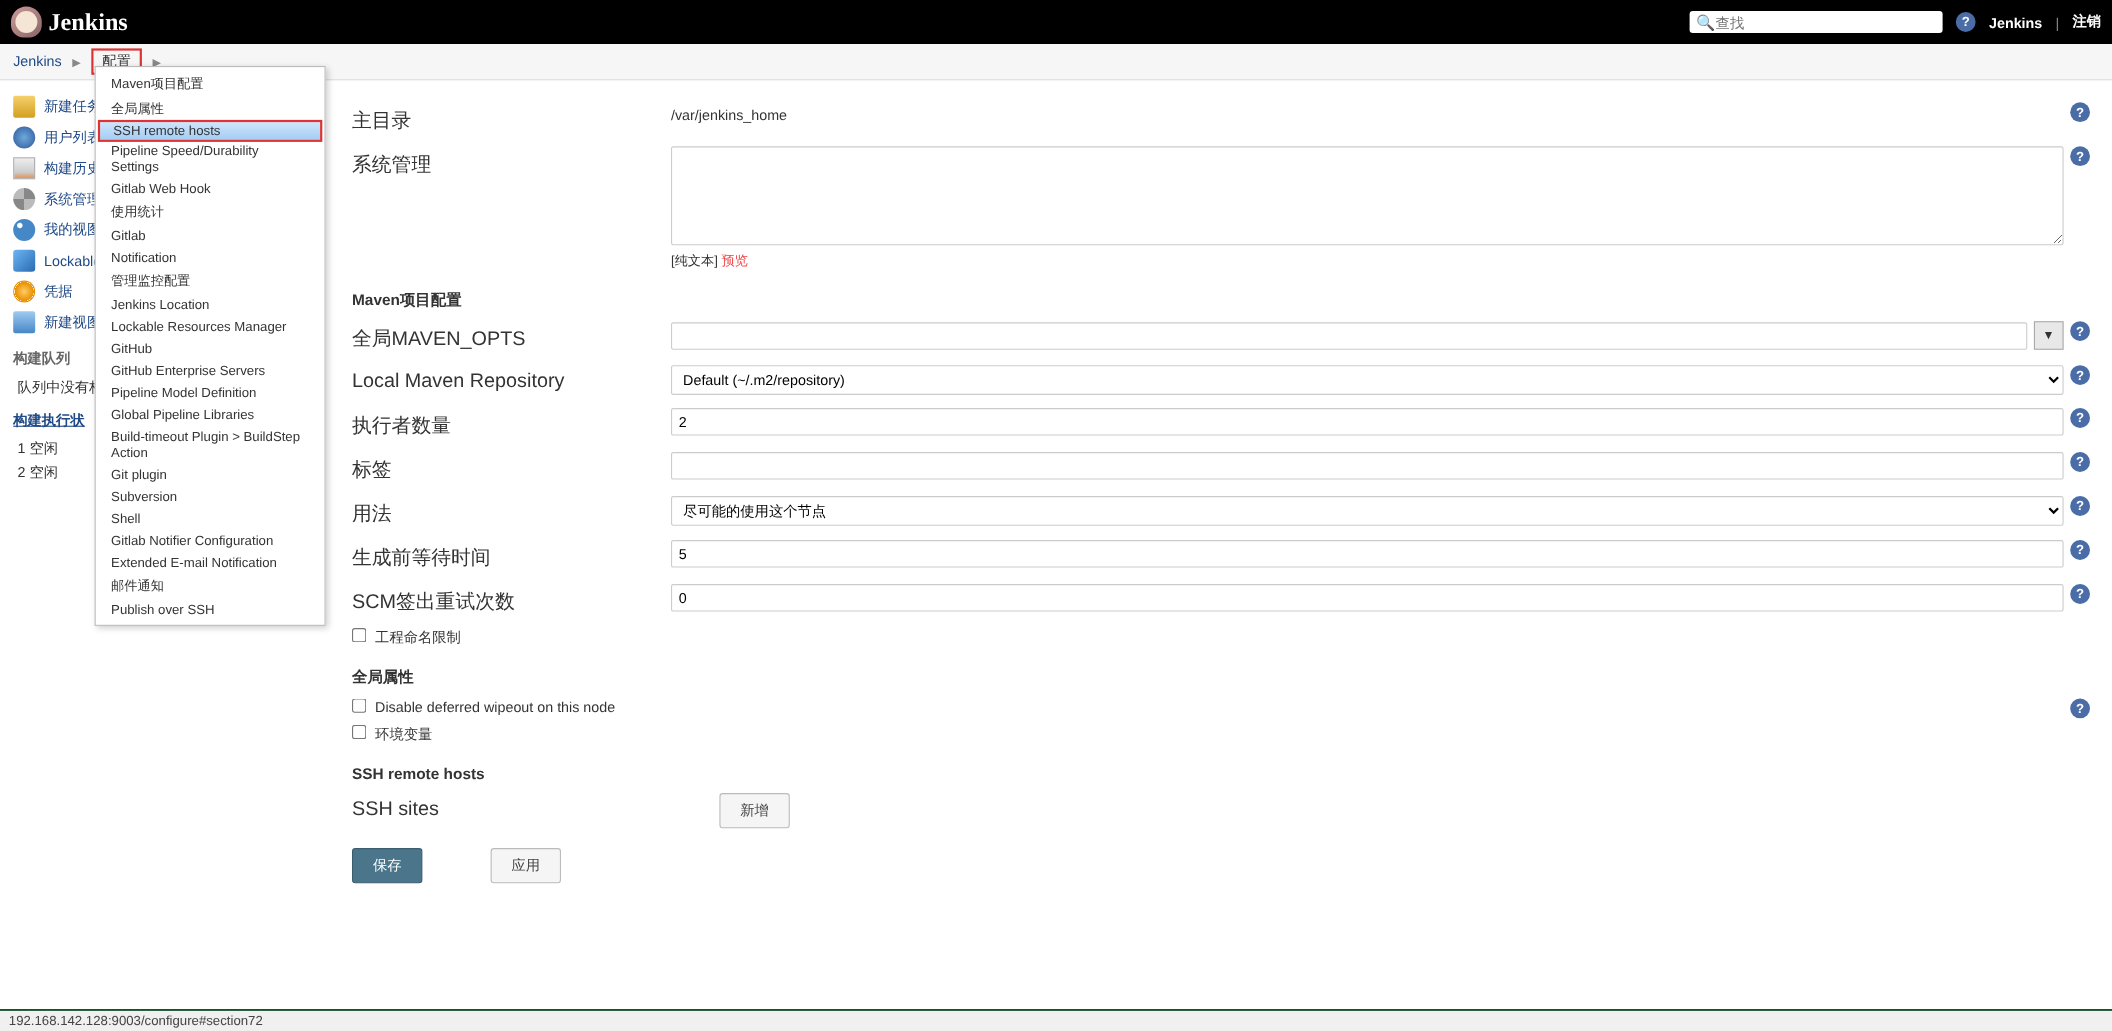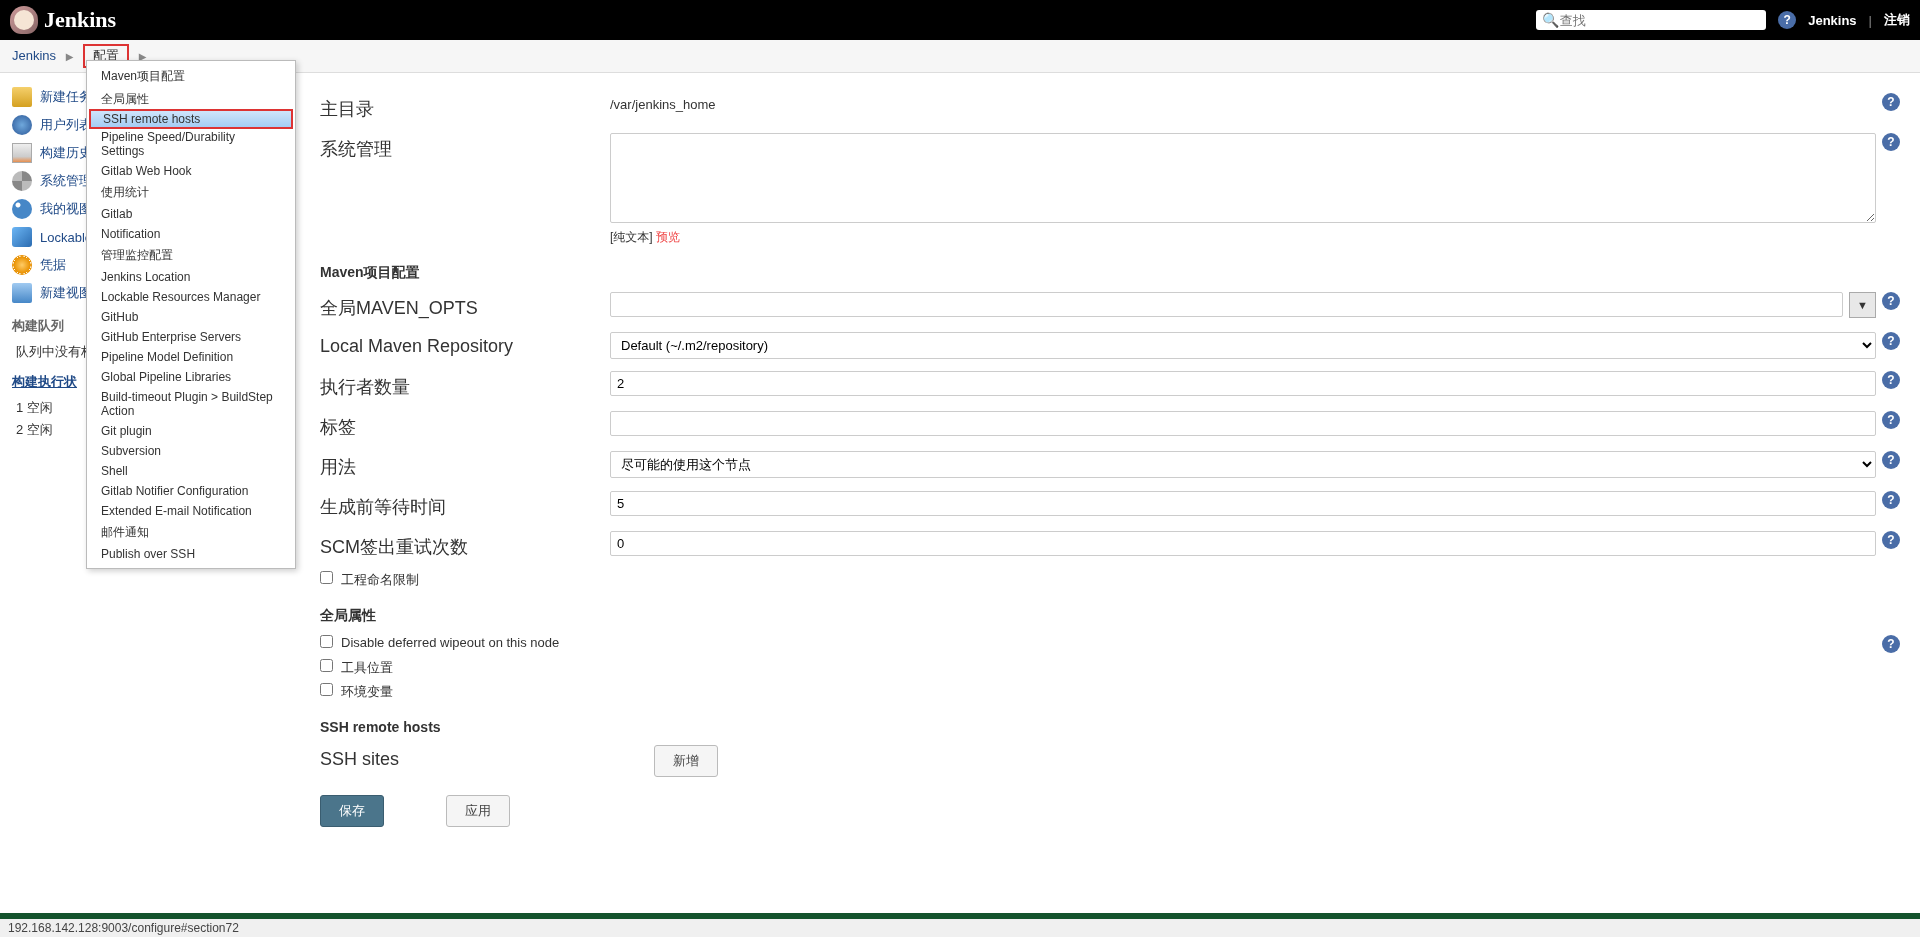--- a/index.html
+++ b/index.html
@@ -38,39 +38,39 @@
 .underline { text-decoration: underline; color:#204a87; }
 .exec-row { padding: 2px 0 2px 4px; font-size: 13px; }
 
 .dropdown { position: absolute; left: 86px; top: 60px; width: 210px; background: #fff; border: 1px solid #bbb; box-shadow: 2px 2px 6px rgba(0,0,0,0.2); z-index: 100; padding: 4px 0; }
 .dropdown-item { padding: 3px 14px; font-size: 12px; color: #333; cursor: pointer; }
 .dropdown-item.highlight { background: linear-gradient(180deg,#cfe5fb,#a4cdf4); border: 2px solid #d33; margin: -2px 2px; padding: 1px 12px; }
 
 .main { flex: 1; padding: 20px 20px 20px 20px; position: relative; }
 .form-row { display: flex; align-items: flex-start; margin-bottom: 12px; }
 .form-label { width: 290px; font-size: 18px; color: #333; padding-top: 4px; }
-.form-field { flex: 1; display: flex; align-items: flex-start; gap: 6px; }
+.form-field { flex: 1; display: flex; align-items: center; gap: 6px; }
 .form-field input[type=text], .form-field textarea, .form-field select, .form-field .text-input { width: 100%; border: 1px solid #ccc; padding: 4px 6px; font-size: 13px; border-radius: 2px; background: #fff; }
 .form-field textarea { height: 90px; resize: both; }
 .static-val { padding-top: 4px; }
 .help-icon-right { margin-left: 6px; }
 .dropdown-btn { width: 28px; height: 26px; border: 1px solid #aaa; background: #e8e8e8; display:flex; align-items:center; justify-content:center; font-size:11px; }
 
 .section-head { font-weight: bold; font-size: 14px; margin: 18px 0 10px; }
 .preview-row { margin-left: 290px; margin-top: -6px; margin-bottom: 16px; font-size: 12px; }
 .preview-row a { color:#ef4444; }
 
 .checkbox-row { display:flex; align-items:flex-start; gap:8px; margin: 6px 0 6px 0px; font-size:13px; }
 
 .btn-row { margin-top: 18px; display:flex; gap:18px; }
 .btn { padding: 6px 18px; border: 1px solid #bbb; border-radius: 3px; font-size: 13px; cursor: pointer; }
 .btn-primary { background: #4b758b; color:#fff; border-color:#3a5d70; }
 .btn-default { background: #f5f5f5; color:#444;margin-left:44px; }
 
-.status-bar { position: fixed; bottom: 0; left: 0; right: 0; background: #f0f0f0; border-top:6px solid #14532d; padding: 2px 8px; font-size: 12px; color:#444; }
+.status-bar { position: fixed; bottom: 0; left: 0; right: 0; background: #f0f0f0; border-top:2px solid #14532d; padding: 2px 8px; font-size: 12px; color:#444; }
 </style>
 </head>
 <body>
 
 <div class="header">
   <div class="logo-area">
     <span class="logo-img"></span>
     <span class="logo-text">Jenkins</span>
   </div>
   <div class="header-right">
@@ -250,24 +250,20 @@
 
     <div class="section-head">全局属性</div>
 
     <div class="checkbox-row">
       <input type="checkbox" style="">
       <span>Disable deferred wipeout on this node</span>
       <span class="help-circle" style="margin-left:auto;">?</span>
     </div>
     <div class="checkbox-row">
       <input type="checkbox" style="">
-      <span>工具位置</span>
-    </div>
-    <div class="checkbox-row">
-      <input type="checkbox" style="">
       <span>环境变量</span>
     </div>
 
     <div class="section-head">SSH remote hosts</div>
 
     <div class="form-row">
       <div class="form-label">SSH sites</div>
       <div class="form-field">
           <button class="btn btn-default">新增</button>
         </div>

